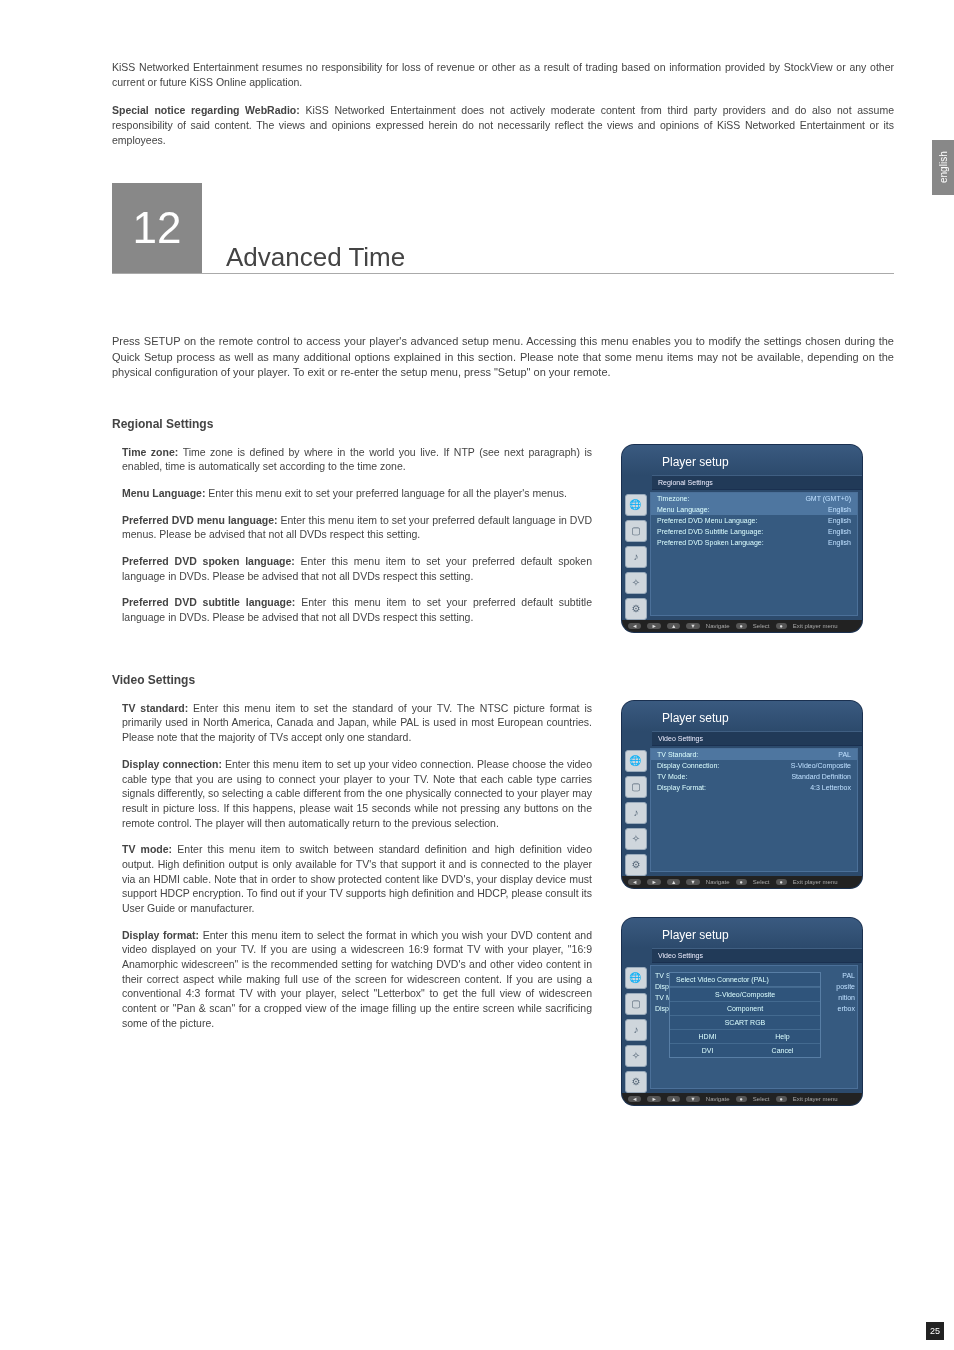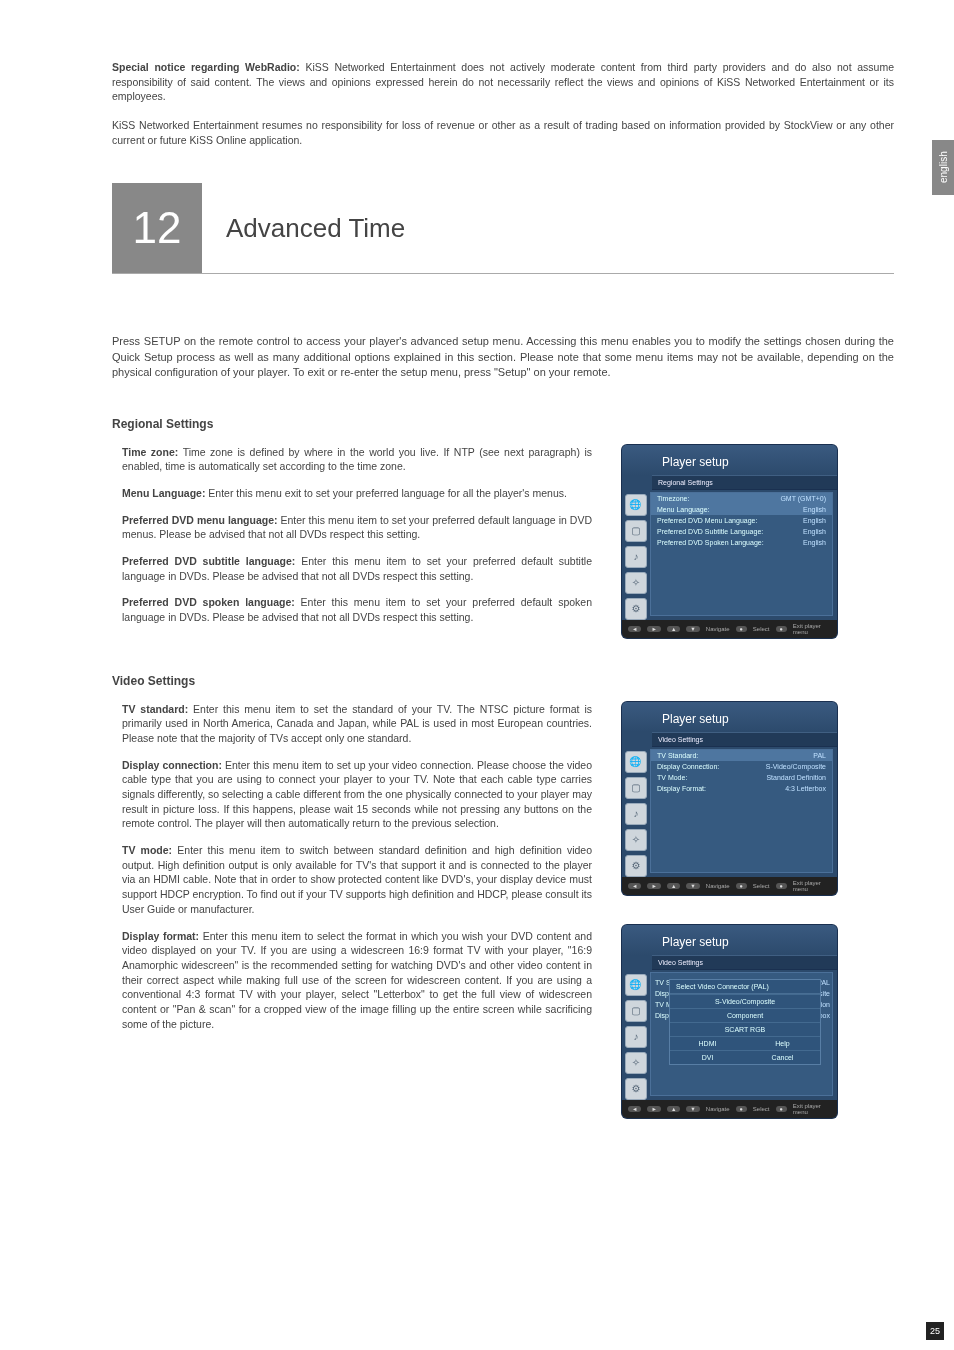--- a/index.html
+++ b/index.html
@@ -20,21 +20,21 @@
   .top-note {
     font-size: 10.5px;
     line-height: 1.4;
     color: #444;
     text-align: justify;
   }
   .top-note + .top-note { margin-top: 14px; }
   .top-note b { font-weight: bold; }
   .chapter {
     display: flex;
-    align-items: center;
+    align-items: flex-end;
     margin-top: 36px;
     border-bottom: 1px solid #aaa;
     height: 90px;
   }
   .chapter-num-box {
     width: 90px;
     height: 90px;
     background: #888;
     color: #fff;
     display: flex;
@@ -105,23 +105,23 @@
     color: #fff;
     font-size: 9px;
     display:flex;
     align-items:center;
     justify-content:center;
     margin-left:17px;
   }
 
   
   .shot {
-    width: 215px;
+    width: 240px;
     background: #2c4a6c;
-    border-radius: 5px;
+    border-radius: 12px;
     overflow: hidden;
     box-shadow: 0 0 0 1px #1a3050;
     font-size: 7px;
     color: #cde;
   }
   .shot-header {
     padding: 10px 12px 6px 40px;
     font-size: 12px;
     color: #fff;
     background: linear-gradient(#3a5a80,#2c4a6c);
@@ -208,40 +208,40 @@
     position:absolute; right:2px; top:4px; color:#bfe0ff; font-size:7px; line-height:1.6; text-align:right;
   }
 </style>
 </head>
 <body>
 
 <div class="page">
 
   <div class="side-tab">english</div>
 
+  <div class="top-note">KiSS Networked Entertainment resumes no responsibility for loss of revenue or other as a result of trading based on information provided by StockView or any other current or future KiSS Online application.</div>
   <div class="top-note">
     <b>Special notice regarding WebRadio:</b><span> KiSS Networked Entertainment does not actively moderate content from third party providers and do also not assume responsibility of said content. The views and opinions expressed herein do not necessarily reflect the views and opinions of KiSS Networked Entertainment or its employees.</span>
   </div>
-  <div class="top-note">KiSS Networked Entertainment resumes no responsibility for loss of revenue or other as a result of trading based on information provided by StockView or any other current or future KiSS Online application.</div>
 
   <div class="chapter">
     <div class="chapter-num-box">12</div>
     <div class="chapter-title">Advanced Time</div>
   </div>
 
   <div class="intro">Press SETUP on the remote control to access your player's advanced setup menu. Accessing this menu enables you to modify the settings chosen during the Quick Setup process as well as many additional options explained in this section. Please note that some menu items may not be available, depending on the physical configuration of your player. To exit or re-enter the setup menu, press "Setup" on your remote.</div>
 
   <div class="section-title">Regional Settings</div>
   <div class="two-col">
     <div class="left-col">
       <div class="para"><b>Time zone:</b><span> Time zone is defined by where in the world you live. If NTP (see next paragraph) is enabled, time is automatically set according to the time zone.</span></div>
       <div class="para"><b>Menu Language:</b><span> Enter this menu exit to set your preferred language for all the player's menus.</span></div>
       <div class="para"><b>Preferred DVD menu language:</b><span> Enter this menu item to set your preferred default language in DVD menus. Please be advised that not all DVDs respect this setting.</span></div>
+      <div class="para"><b>Preferred DVD spoken language:</b><span> Enter this menu item to set your preferred default spoken language in DVDs. Please be advised that not all DVDs respect this setting.</span></div>
       <div class="para"><b>Preferred DVD subtitle language:</b><span> Enter this menu item to set your preferred default subtitle language in DVDs. Please be advised that not all DVDs respect this setting.</span></div>
-      <div class="para"><b>Preferred DVD spoken language:</b><span> Enter this menu item to set your preferred default spoken language in DVDs. Please be advised that not all DVDs respect this setting.</span></div>
     </div>
     <div class="right-col">
       <div class="shot">
         <div class="shot-header">Player setup</div>
         <div class="shot-sub">Regional Settings</div>
         <div class="shot-body">
           <div class="shot-icons">
             <div class="shot-icon">🌐</div>
             <div class="shot-icon">▢</div>
             <div class="shot-icon">♪</div>

